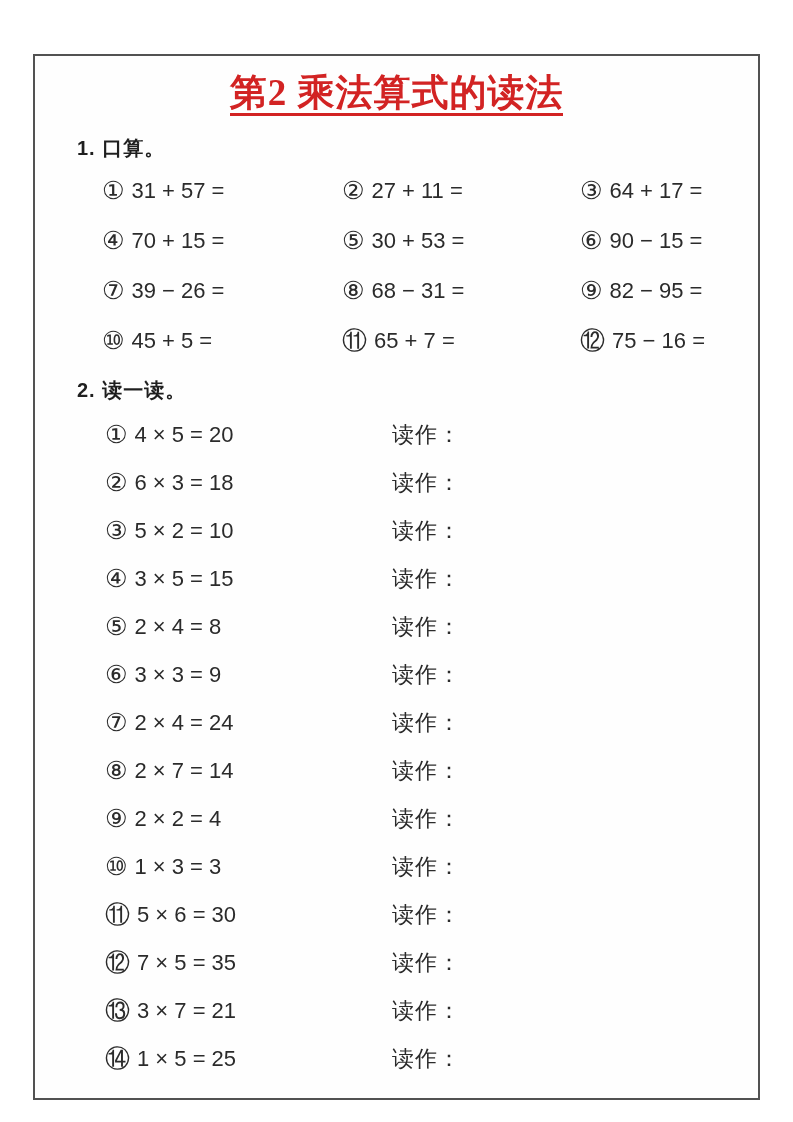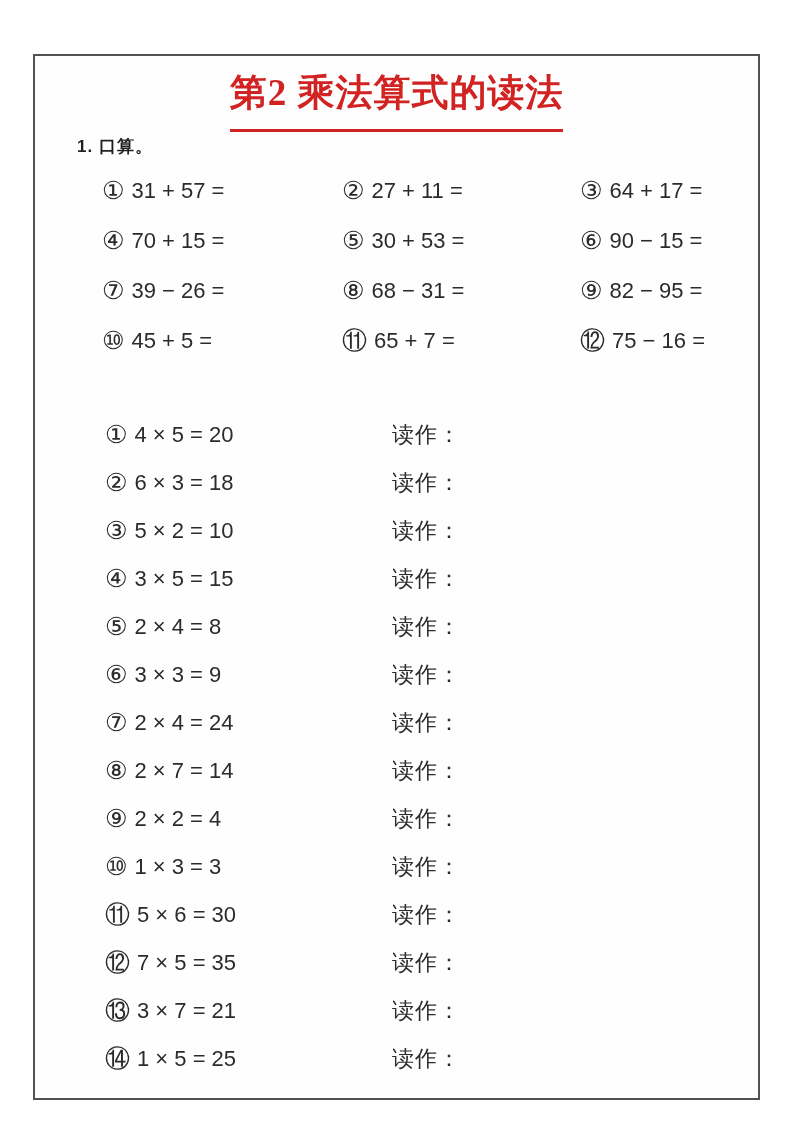--- a/index.html
+++ b/index.html
@@ -32,28 +32,28 @@
     text-align: center;
   }
   .title {
     display: inline-block;
     font-family: "Liberation Serif", "DejaVu Serif", serif;
     font-weight: bold;
     font-size: 37px;
     line-height: 1.0;
     color: #d22323;
     border-bottom: 3px solid #d22323;
-    padding-bottom: 18px;
+    padding-bottom: 2px;
     letter-spacing: 1px;
   }
   .sec-heading {
     position: absolute;
     left: 42px;
     font-weight: bold;
-    font-size: 17px;
+    font-size: 20px;
     color: #1f1f1f;
     letter-spacing: 1px;
   }
   #sec1-heading { top: 79px; }
   #sec2-heading { top: 321px; }
   .oral-grid {
     position: absolute;
     left: 67px;
     top: 110px;
     width: 650px;
@@ -157,20 +157,21 @@
       <div class="cell">
           <span class="circ">⑪</span>
           <span>65 + 7 =</span>
         </div>
       <div class="cell">
           <span class="circ">⑫</span>
           <span>75 − 16 =</span>
         </div>
     </div>
 
+    <div class="sec-heading" id="sec2-heading">2. 读一读。</div>
 
     <div class="read-list">
       <div class="read-row">
         <span class="prob">
             <span class="circ">①</span>
             <span>4 × 5 = 20</span>
           </span>
         <span class="read-label">读作：</span>
       </div>
       <div class="read-row">

